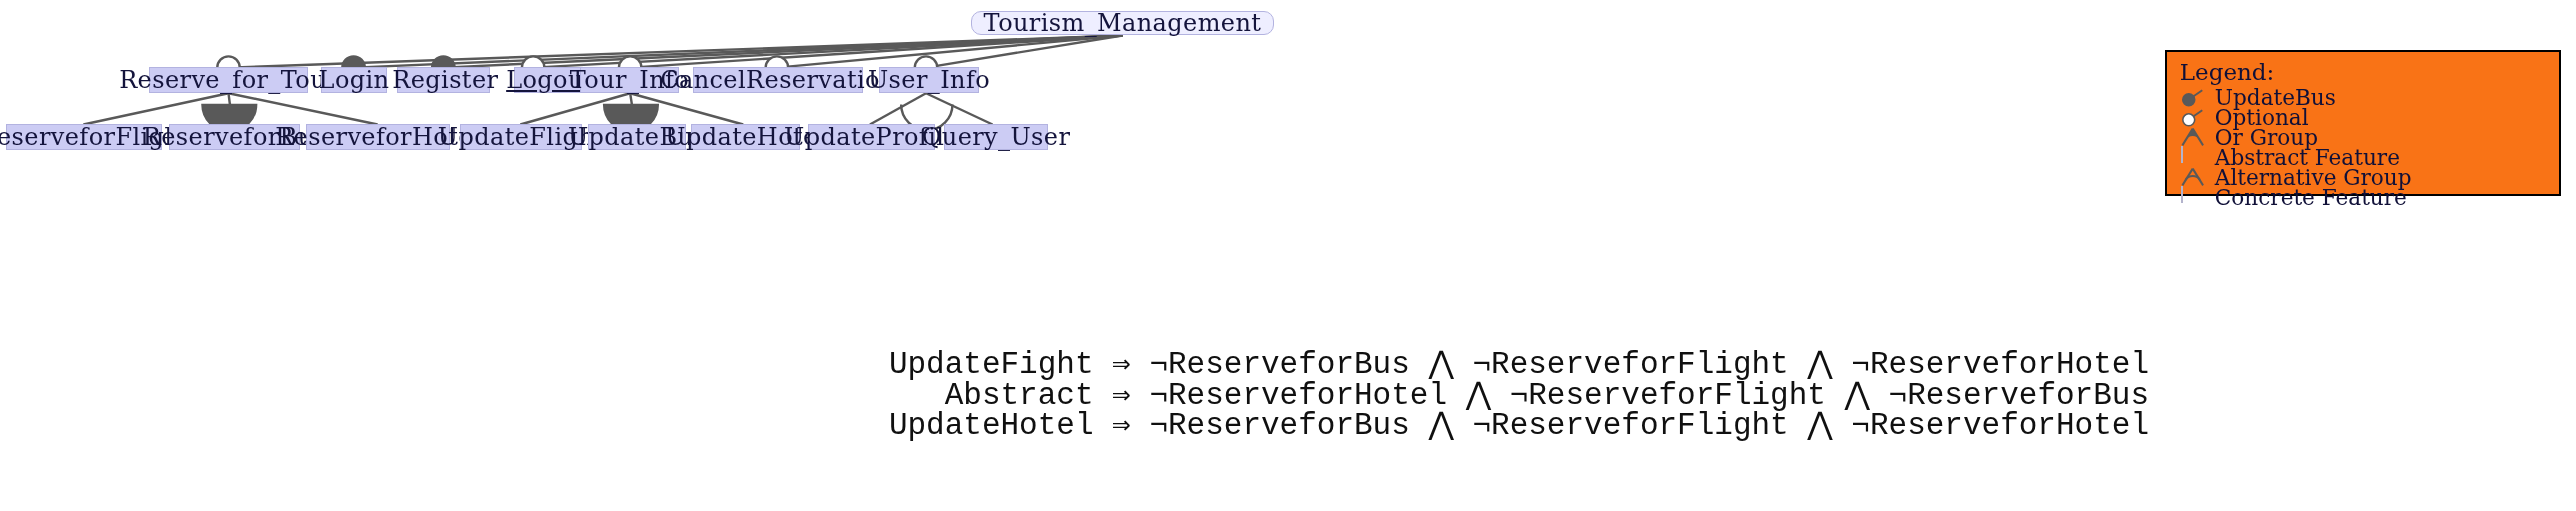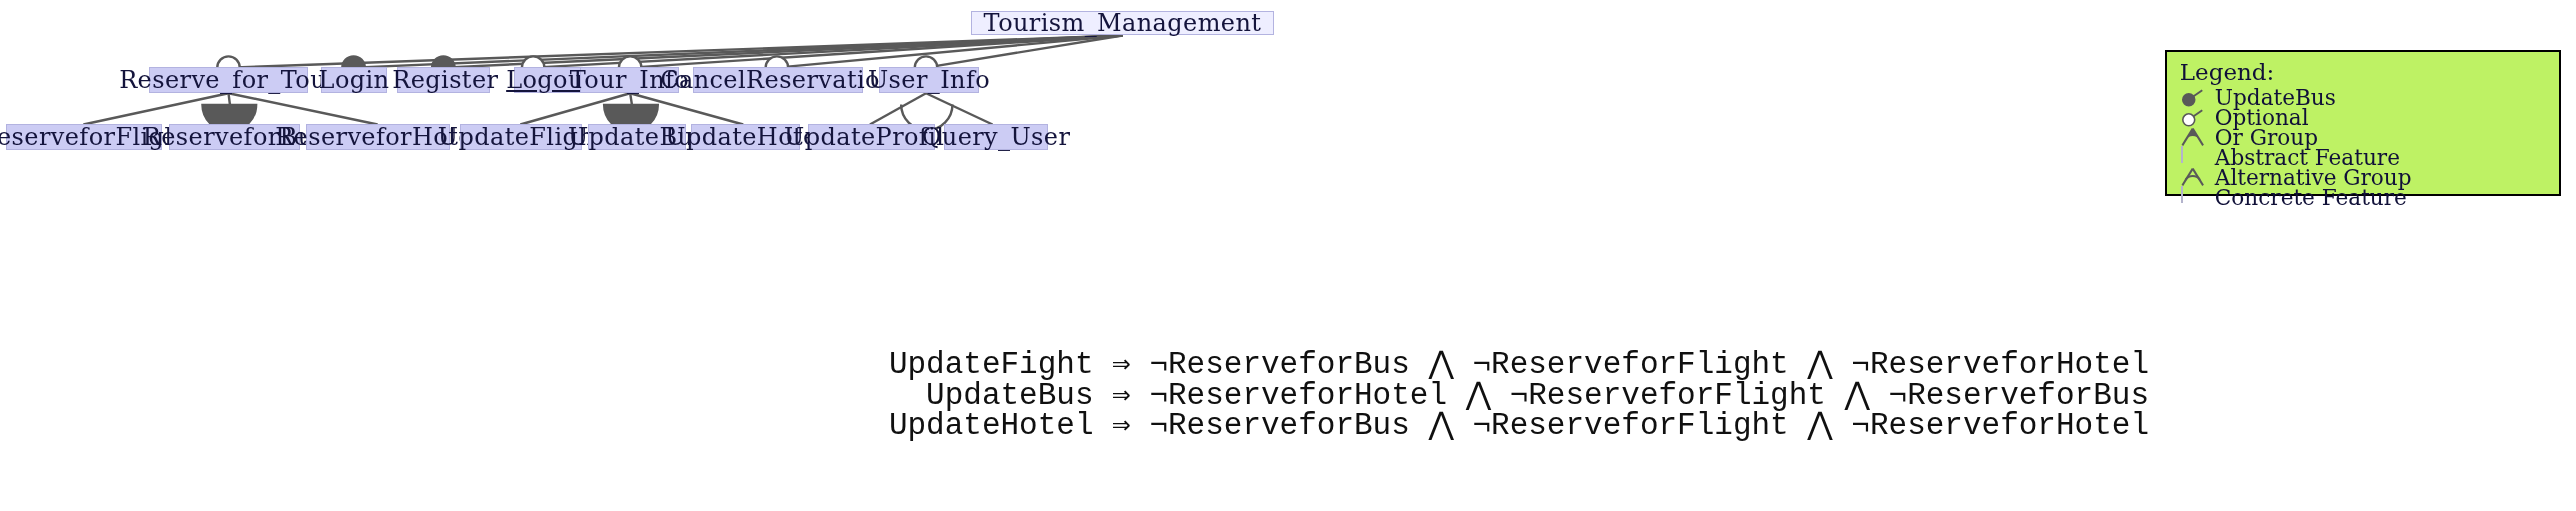--- a/index.html
+++ b/index.html
@@ -45,21 +45,21 @@
 
   
   #legend {
     position: absolute;
     left: 2165px;
     top: 50px;
     width: 396px;
     height: 146px;
     box-sizing: border-box;
     border: 2.4px solid #000000;
-    background: #bef264;
+    background: #f97316;
     padding: 6.4px 0 0 11.2px;
   }
   #legend .legend-title {
     font-family: "DejaVu Serif", serif;
     font-size: 23px;
     color: #101038;
     margin: 1.6px 0 3.2px 1.6px;
     line-height: 1.05;
   }
   .legend-row {
@@ -143,21 +143,21 @@
 
     <circle cx="285" cy="84" r="14" fill="#ffffff" stroke="#595959" stroke-width="3"></circle>
     <circle cx="441" cy="84" r="14" fill="#595959" stroke="#595959" stroke-width="3"></circle>
     <circle cx="553" cy="84" r="14" fill="#595959" stroke="#595959" stroke-width="3"></circle>
     <circle cx="665" cy="84" r="14" fill="#ffffff" stroke="#595959" stroke-width="3"></circle>
     <circle cx="786" cy="84" r="14" fill="#ffffff" stroke="#595959" stroke-width="3"></circle>
     <circle cx="969" cy="84" r="14" fill="#ffffff" stroke="#595959" stroke-width="3"></circle>
     <circle cx="1155" cy="84" r="14" fill="#ffffff" stroke="#595959" stroke-width="3"></circle>
   </svg>
 
-  <div class="node abstract" style="left:971px; top:11.2px; width:303px; height:24px;">
+  <div class="node abstract" style="left:971px; top:11.2px; width:303px; height:24px;border-radius:10px;">
     <span>Tourism_Management</span>
   </div>
 
   <div class="node concrete" style="left:149px; top:67px; width:159px; height:26px;">
     <span>Reserve_for_Tour</span>
   </div>
   <div class="node concrete" style="left:321px; top:67px; width:66px; height:26px;text-align:right;">
     <span>Login</span>
   </div>
   <div class="node concrete" style="left:397px; top:67px; width:93px; height:26px;padding-left:10px;">
@@ -196,21 +196,21 @@
   </div>
   <div class="node concrete" style="left:808px; top:124px; width:127px; height:26px;">
     <span>UpdateProfile</span>
   </div>
   <div class="node concrete" style="left:944px; top:124px; width:104px; height:26px;">
     <span>Query_User</span>
   </div>
 
   <div id="constraints">
     <div class="constraint">UpdateFight ⇒ ¬ReserveforBus ⋀ ¬ReserveforFlight ⋀ ¬ReserveforHotel</div>
-    <div class="constraint">UpdateBus ⇒ ¬ReserveforHotel ⋀ ¬ReserveforFlight ⋀ ¬ReserveforBus</div>
+    <div class="constraint">Abstract ⇒ ¬ReserveforHotel ⋀ ¬ReserveforFlight ⋀ ¬ReserveforBus</div>
     <div class="constraint">UpdateHotel ⇒ ¬ReserveforBus ⋀ ¬ReserveforFlight ⋀ ¬ReserveforHotel</div>
   </div>
 
   <div id="legend">
     <div class="legend-title">Legend:</div>
 
     <div class="legend-row">
       <span class="legend-sym">
         <svg width="35" height="20" viewBox="0 0 44 25" xmlns="http://www.w3.org/2000/svg">
           <line x1="12" y1="15" x2="28" y2="4" stroke="#595959" stroke-width="2.5"></line>

